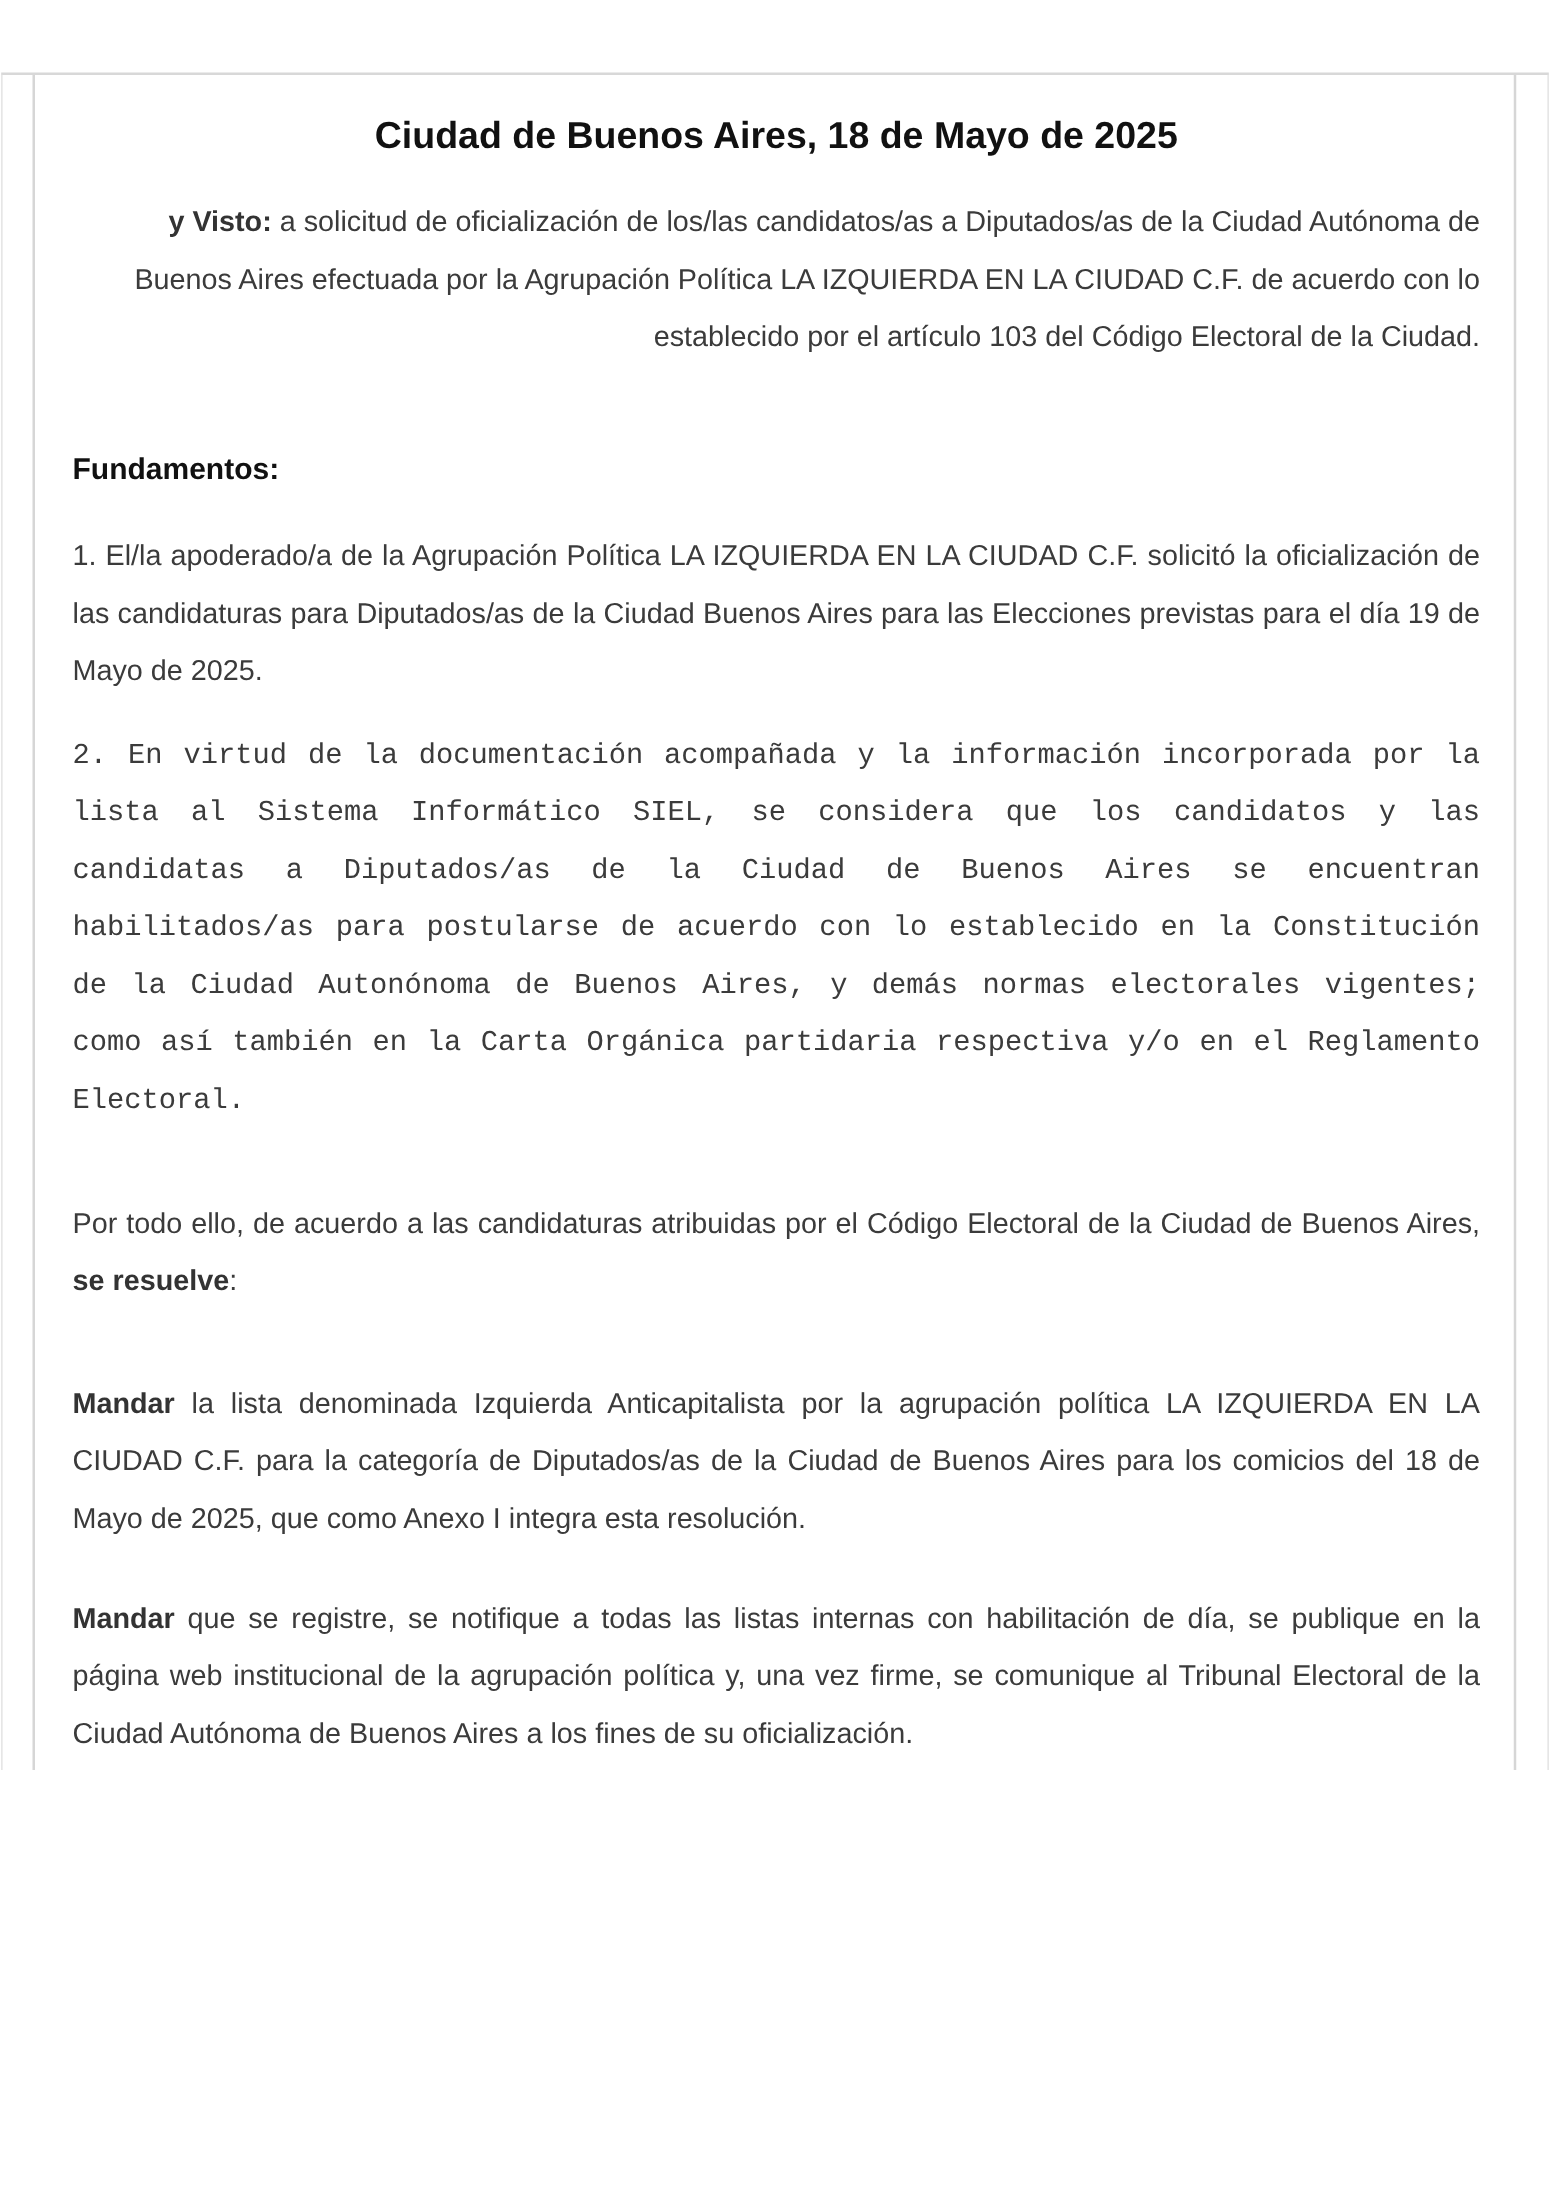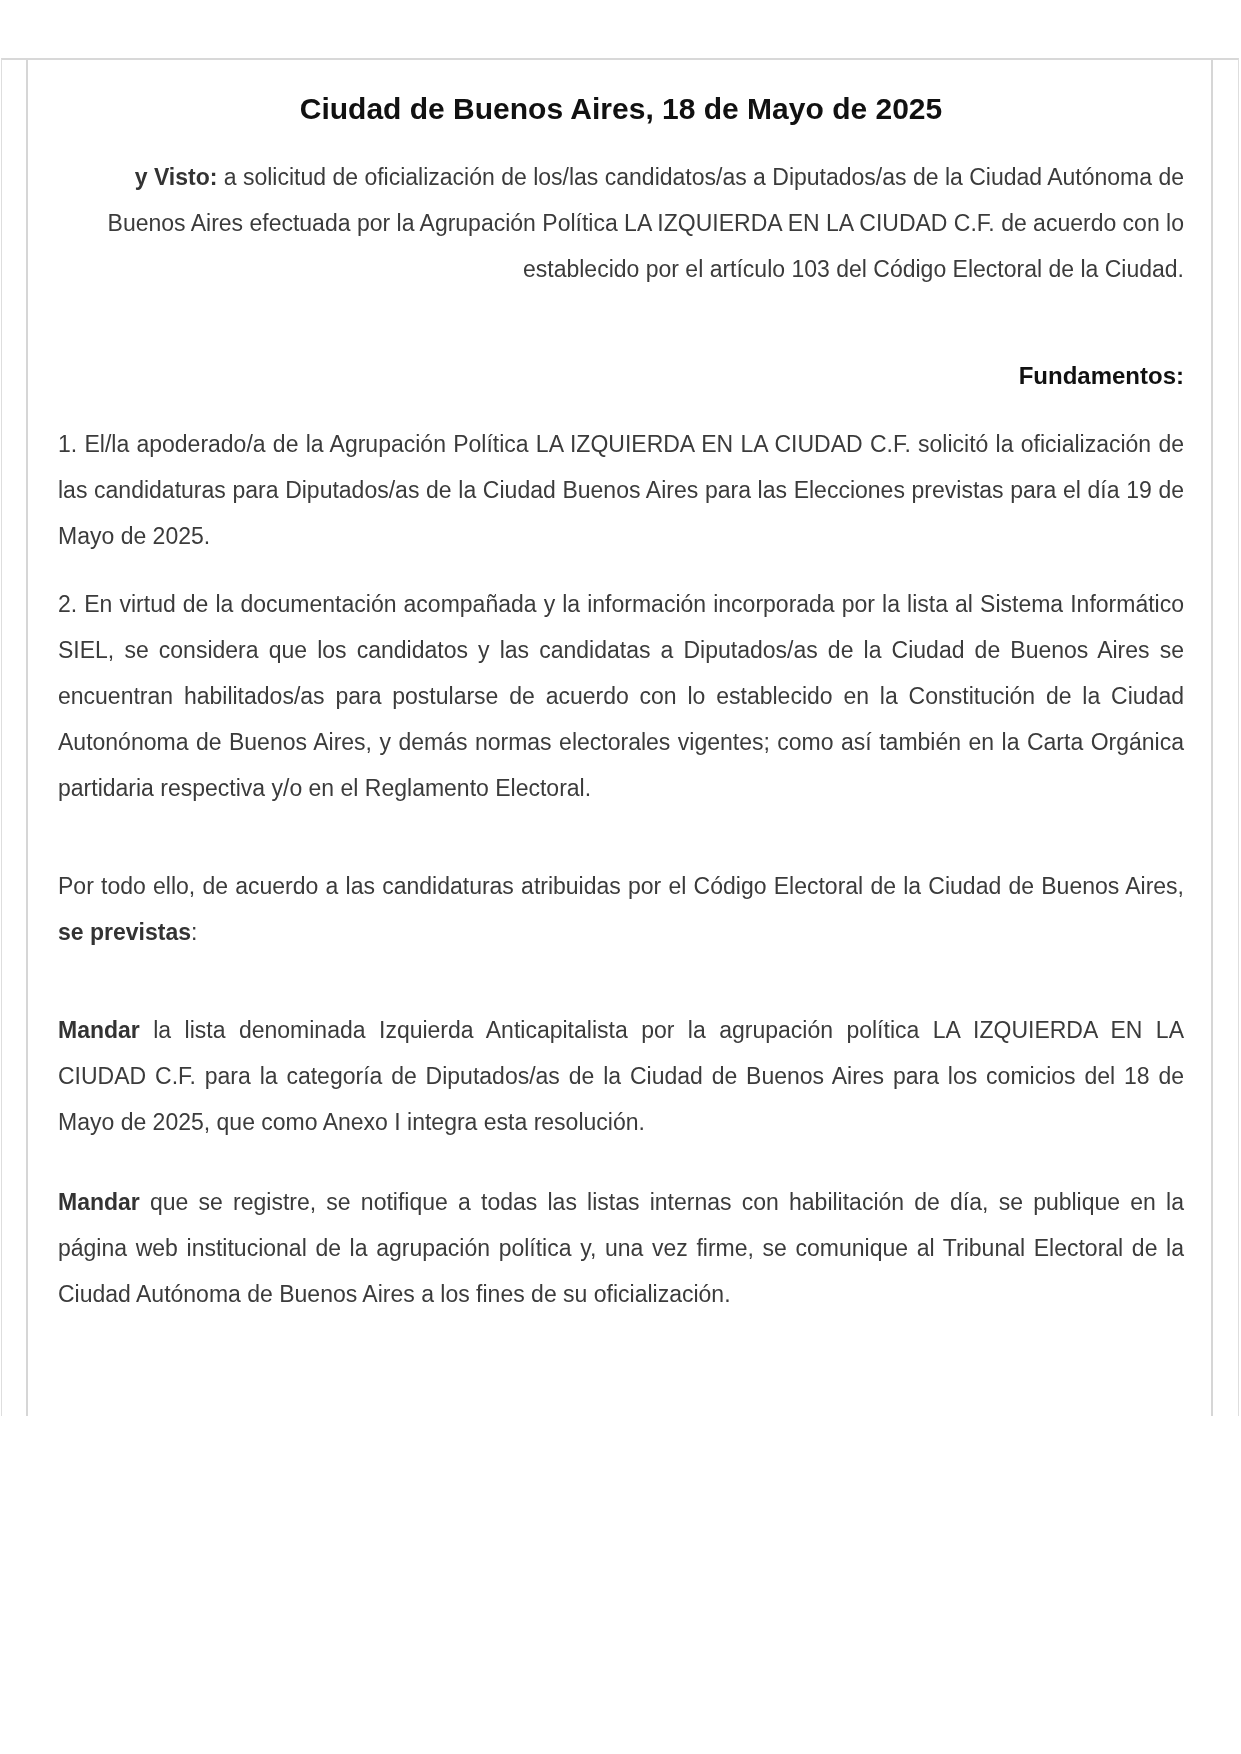--- a/index.html
+++ b/index.html
@@ -57,24 +57,24 @@
     text-align: justify;
     text-justify: inter-word;
   }
   .para.ragged { text-align: right; }
   .lead { font-weight: bold; color: #333333; }
   .heading-fundamentos {
     margin: 61px 0 22px 0;
     font-size: 24px;
     line-height: 46px;
     font-weight: bold;
-    text-align: right;
+    text-align: left;
     color: #111111;
   }
-  .mt-item   { margin-top: 22px; }
+  .mt-item   { margin-top: 22px; font-family: Liberation Mono, monospace; }
   .mt-block  { margin-top: 52px; }
   .mt-mandar { margin-top: 34px; }
 </style>
 </head>
 <body>
 
 <div class="canvas">
   <div class="frame"></div>
 
   <div class="page">
@@ -83,21 +83,21 @@
       <h1 class="doc-title">Ciudad de Buenos Aires, 18 de Mayo de 2025</h1>
 
       <p class="para ragged"><span class="lead">y Visto:</span><span> a solicitud de oficialización de los/las candidatos/as a Diputados/as de la Ciudad Autónoma de Buenos Aires efectuada por la Agrupación Política LA IZQUIERDA EN LA CIUDAD C.F. de acuerdo con lo establecido por el artículo 103 del Código Electoral de la Ciudad.</span></p>
 
       <h2 class="heading-fundamentos">Fundamentos:</h2>
 
       <p class="para">1. El/la apoderado/a de la Agrupación Política LA IZQUIERDA EN LA CIUDAD C.F. solicitó la oficialización de las candidaturas para Diputados/as de la Ciudad Buenos Aires para las Elecciones previstas para el día 19 de Mayo de 2025.</p>
 
       <p class="para mt-item">2. En virtud de la documentación acompañada y la información incorporada por la lista al Sistema Informático SIEL, se considera que los candidatos y las candidatas a Diputados/as de la Ciudad de Buenos Aires se encuentran habilitados/as para postularse de acuerdo con lo establecido en la Constitución de la Ciudad Autonónoma de Buenos Aires, y demás normas electorales vigentes; como así también en la Carta Orgánica partidaria respectiva y/o en el Reglamento Electoral.</p>
 
-      <p class="para mt-block"><span>Por todo ello, de acuerdo a las candidaturas atribuidas por el Código Electoral de la Ciudad de Buenos Aires, </span><span class="lead">se previstas</span><span>:</span></p>
+      <p class="para mt-block"><span>Por todo ello, de acuerdo a las candidaturas atribuidas por el Código Electoral de la Ciudad de Buenos Aires, </span><span class="lead">se resuelve</span><span>:</span></p>
 
       <p class="para mt-block"><span class="lead">Mandar</span><span> la lista denominada Izquierda Anticapitalista por la agrupación política LA IZQUIERDA EN LA CIUDAD C.F. para la categoría de Diputados/as de la Ciudad de Buenos Aires para los comicios del 18 de Mayo de 2025, que como Anexo I integra esta resolución.</span></p>
 
       <p class="para mt-mandar"><span class="lead">Mandar</span><span> que se registre, se notifique a todas las listas internas con habilitación de día, se publique en la página web institucional de la agrupación política y, una vez firme, se comunique al Tribunal Electoral de la Ciudad Autónoma de Buenos Aires a los fines de su oficialización.</span></p>
 
     </div>
   </div>
 </div>
 
 </body></html>

